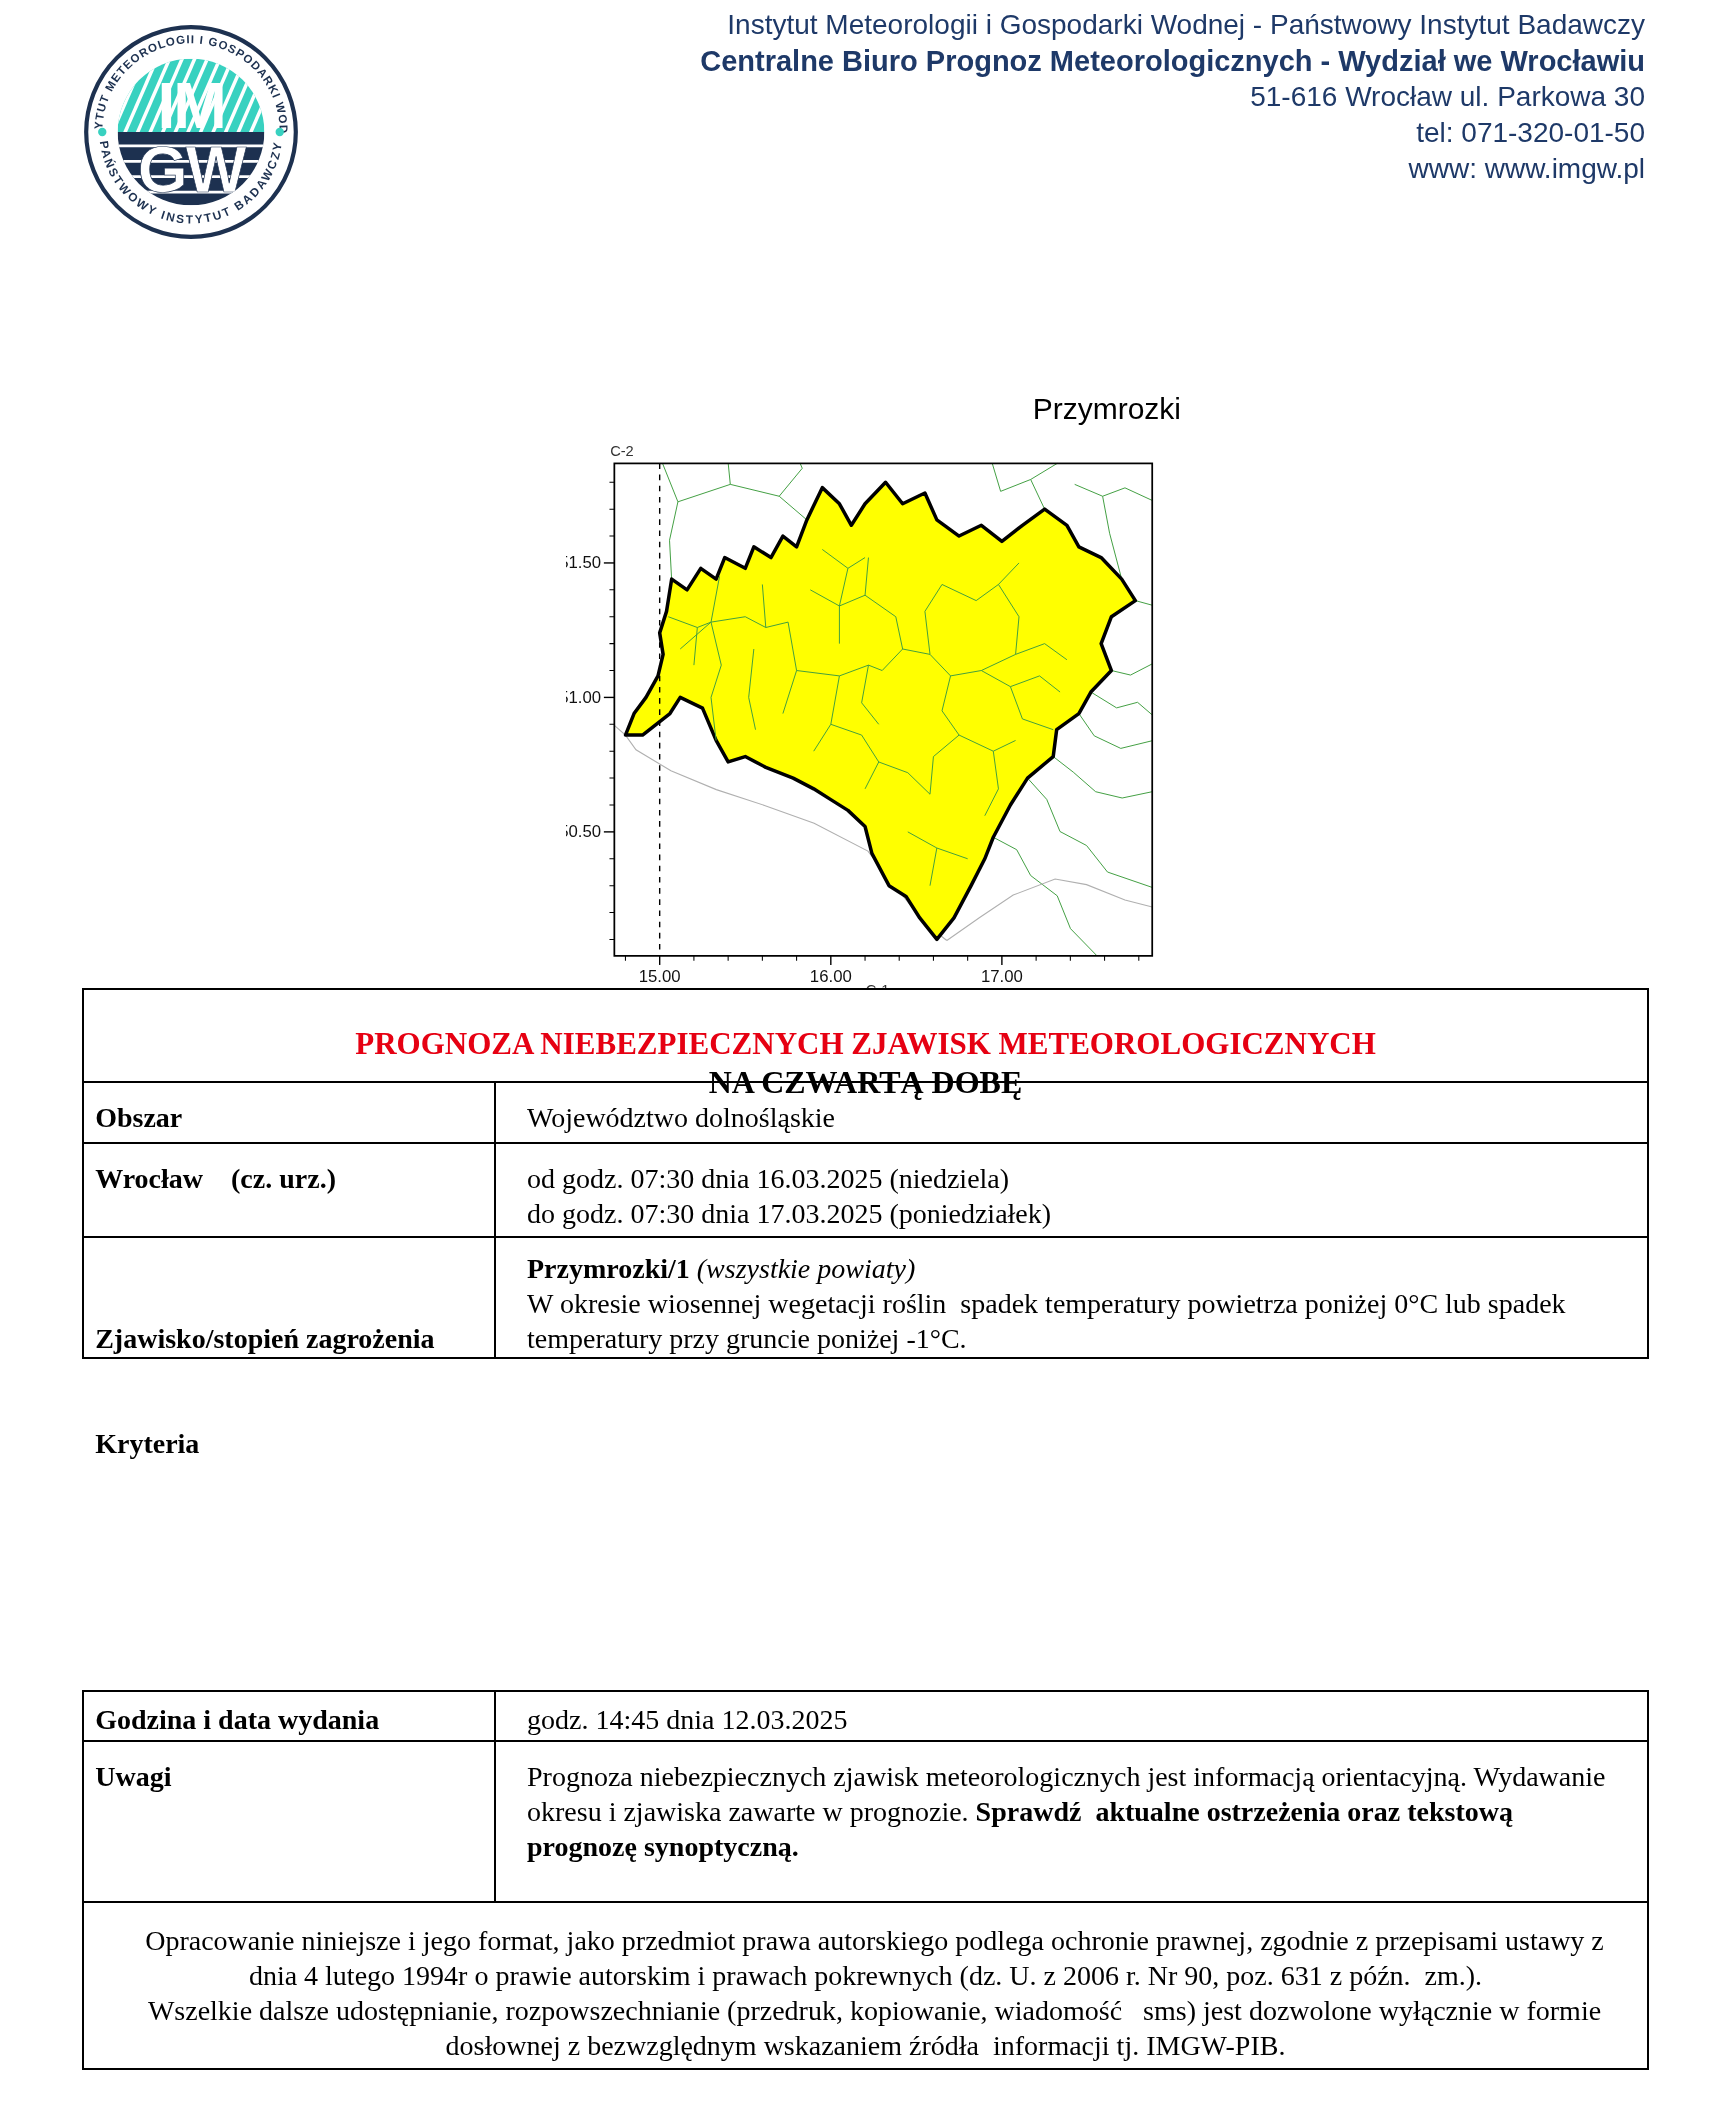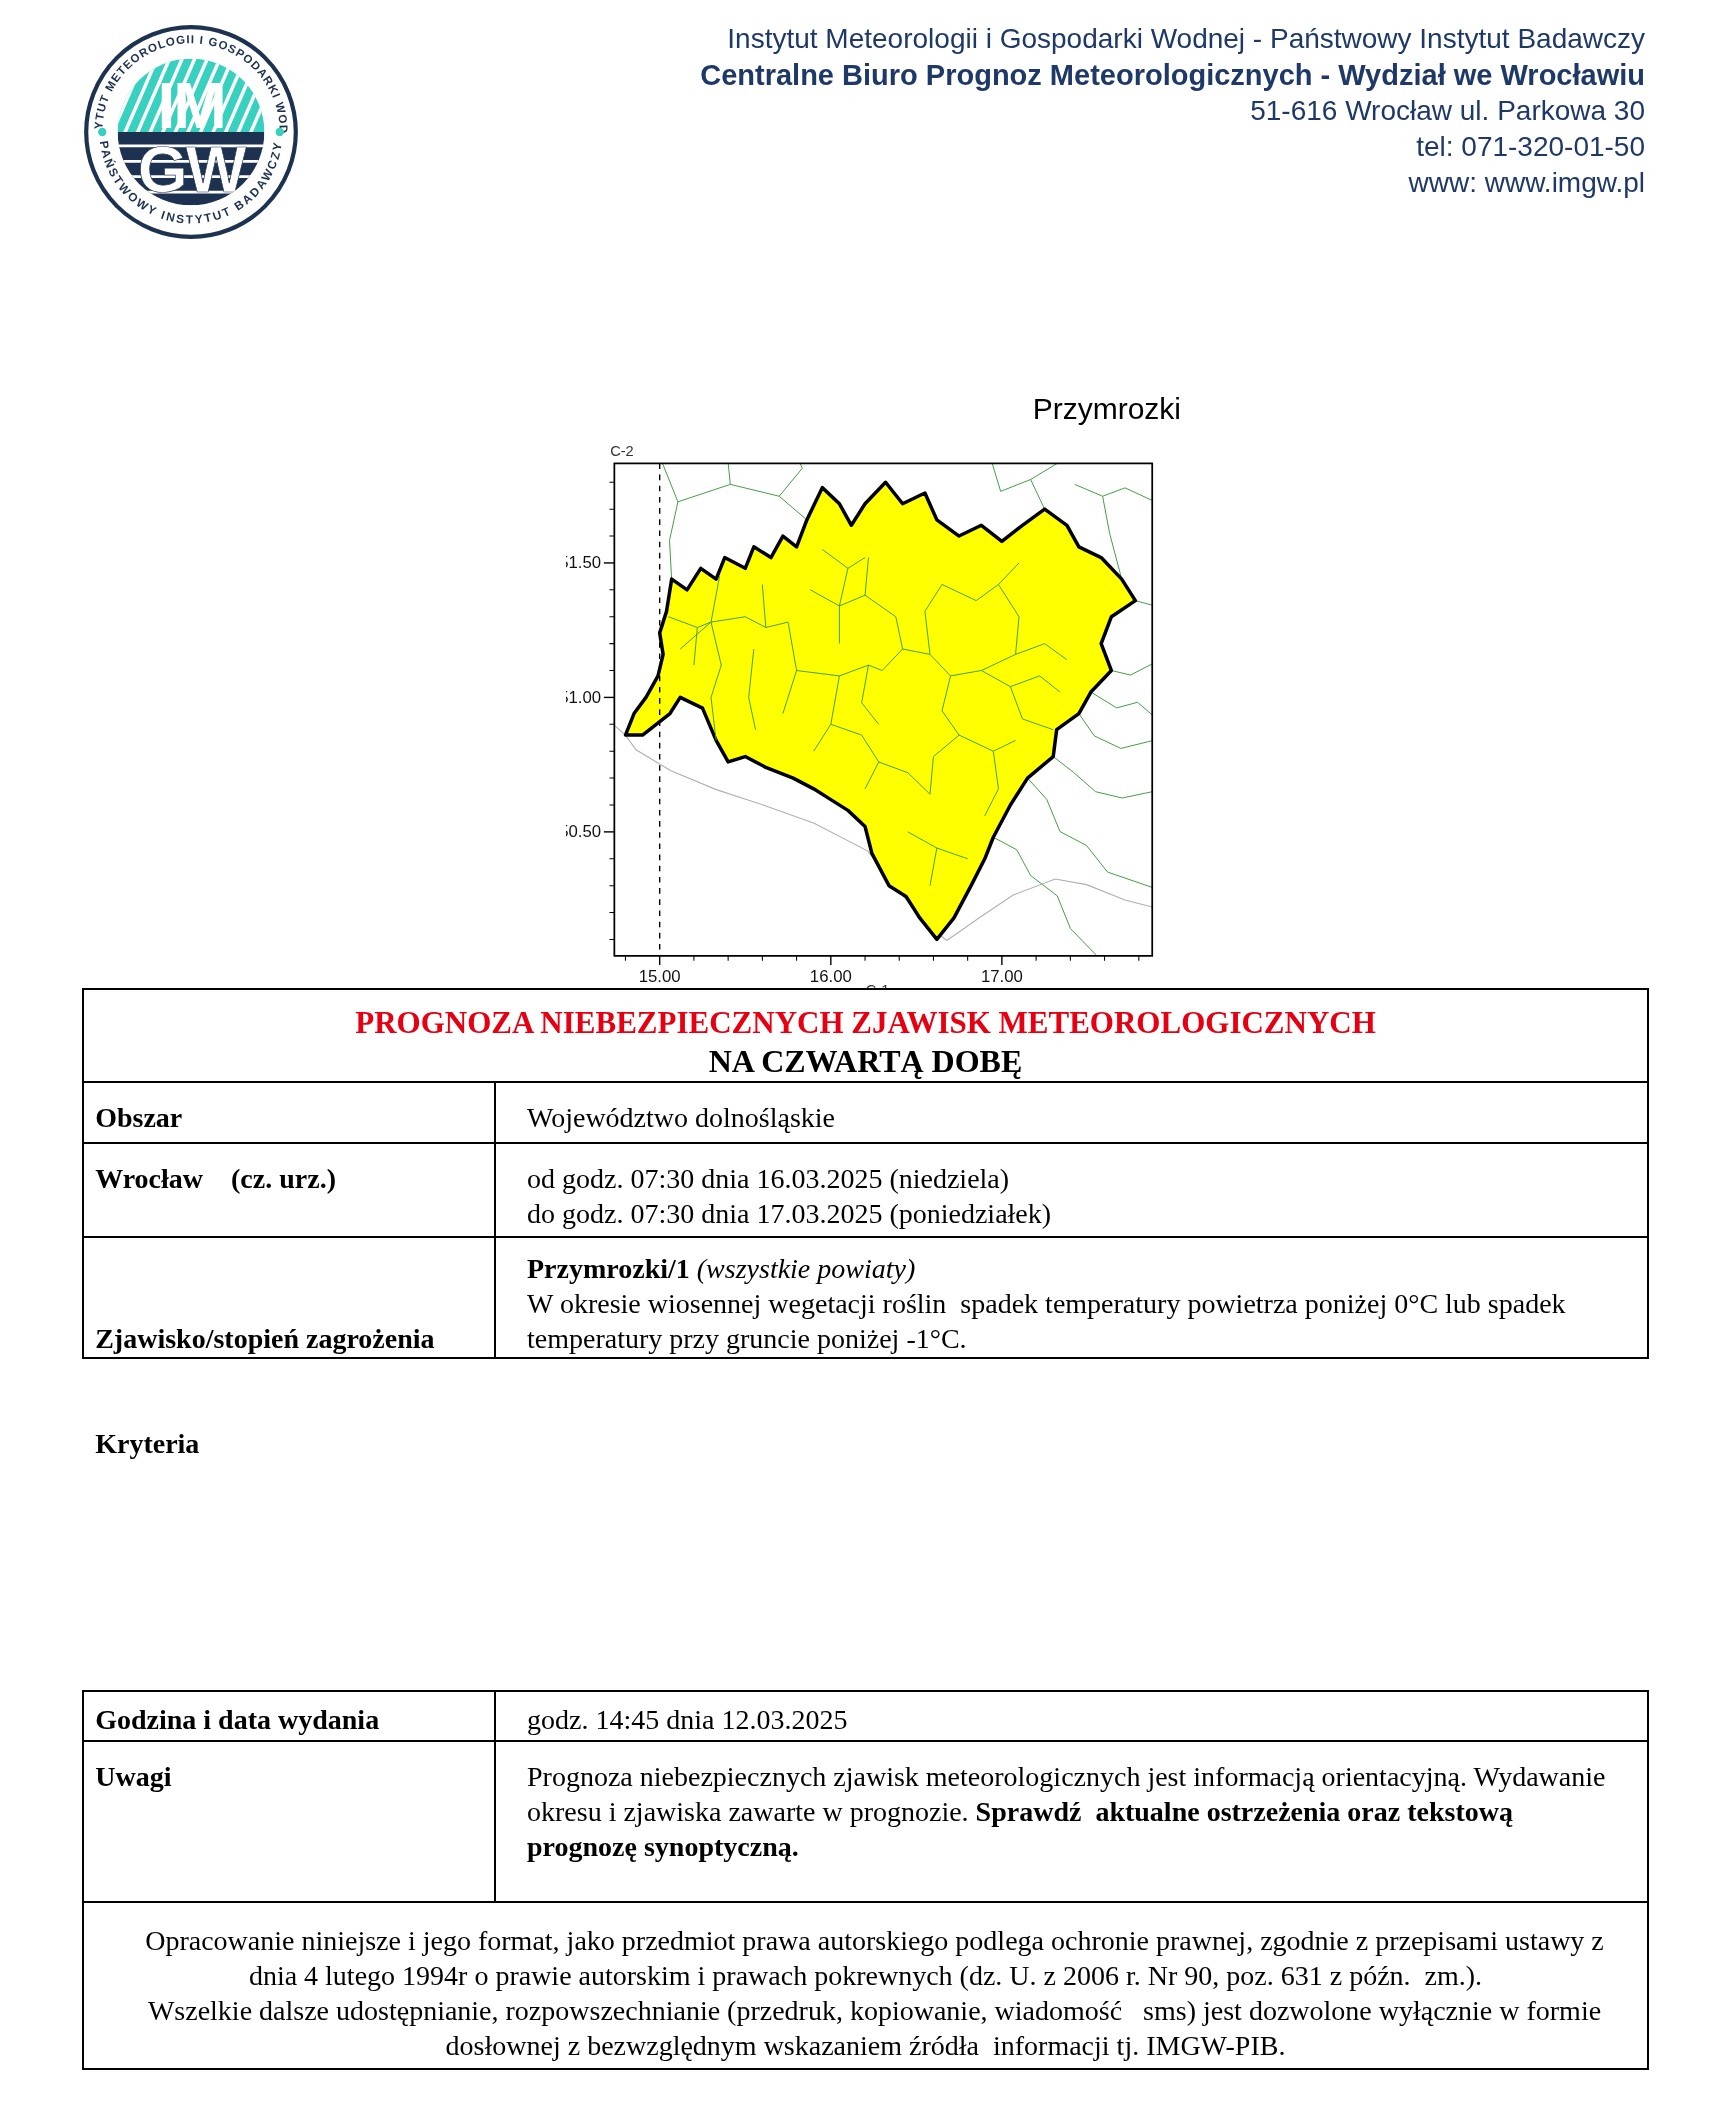--- a/index.html
+++ b/index.html
@@ -1,20 +1,20 @@
 <!DOCTYPE html>
 <html style="font-size:11.2px"><head>
 <meta charset="utf-8">
 <style>
   html,body{margin:0;padding:0;background:#fff;}
   #page{position:relative;width:1733px;height:2108px;background:#fff;
         font-family:"Liberation Serif",serif;color:#000;overflow:hidden;}
 
   
-  #hdr-text{position:absolute;top:21px;right:88px;text-align:right;
+  #hdr-text{position:absolute;top:7px;right:88px;text-align:right;
             font-family:"Liberation Sans",sans-serif;line-height:36px;}
   .hdr-line{font-size:28px;}
   .hdr-line.bold{font-weight:bold;font-size:29px;}
 
   #logo{position:absolute;left:82px;top:23px;}
 
   
   #map-title{position:absolute;left:566px;top:392px;width:615px;text-align:right;
              font-family:"Liberation Sans",sans-serif;font-size:30px;color:#000;}
   #map-svg{position:absolute;left:566px;top:418px;}
@@ -218,21 +218,21 @@
     <text class="tick-label" x="378.9" y="807" text-anchor="middle">16.00</text>
     <text class="tick-label" x="623.8" y="807" text-anchor="middle">17.00</text>
 
     <text class="corner-label" x="63" y="54">C-2</text>
     <text class="corner-label" x="446" y="826" text-anchor="middle">C-1</text>
   </svg>
 
   <div class="tbl" id="t1" style="top:988px;">
     <div class="trow">
       <div id="t1-title">
-        <div class="red" style="color:#e60012;">PROGNOZA NIEBEZPIECZNYCH ZJAWISK METEOROLOGICZNYCH</div>
+        <div class="red" style="color:#e60012;margin-top:21px;">PROGNOZA NIEBEZPIECZNYCH ZJAWISK METEOROLOGICZNYCH</div>
         <div class="blk">NA CZWARTĄ DOBĘ</div>
       </div>
     </div>
     <div class="trow h-obszar">
       <div class="lab">Obszar</div>
       <div class="val">Województwo dolnośląskie</div>
     </div>
     <div class="trow h-waznosc">
       <div class="lab">Wrocław    (cz. urz.)</div>
       <div class="val">

